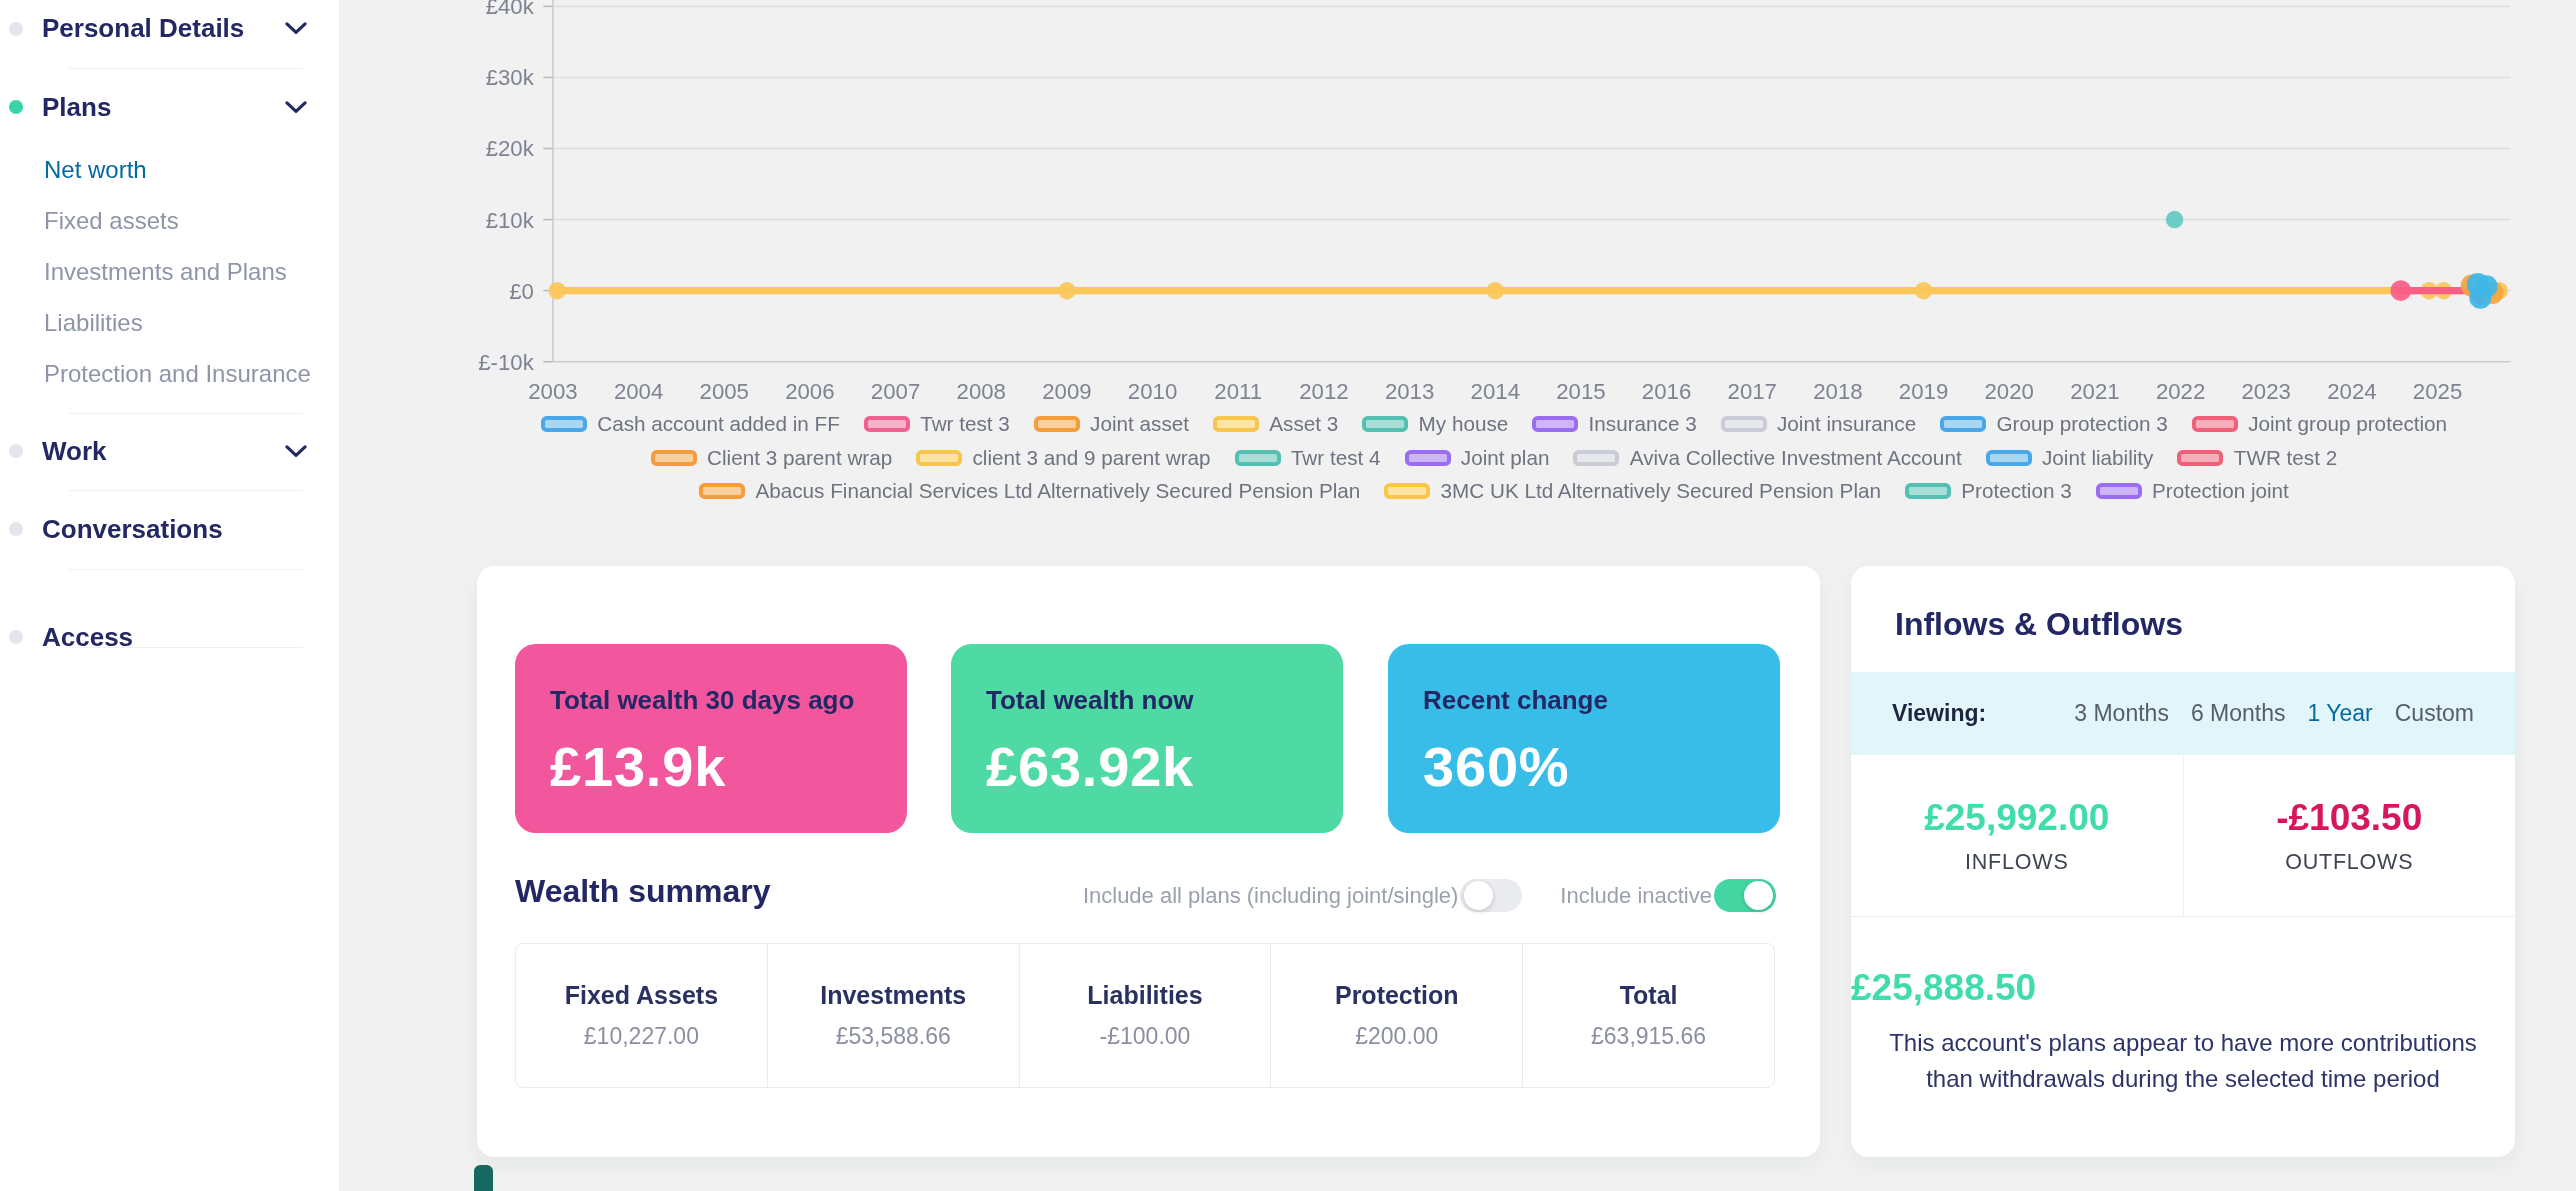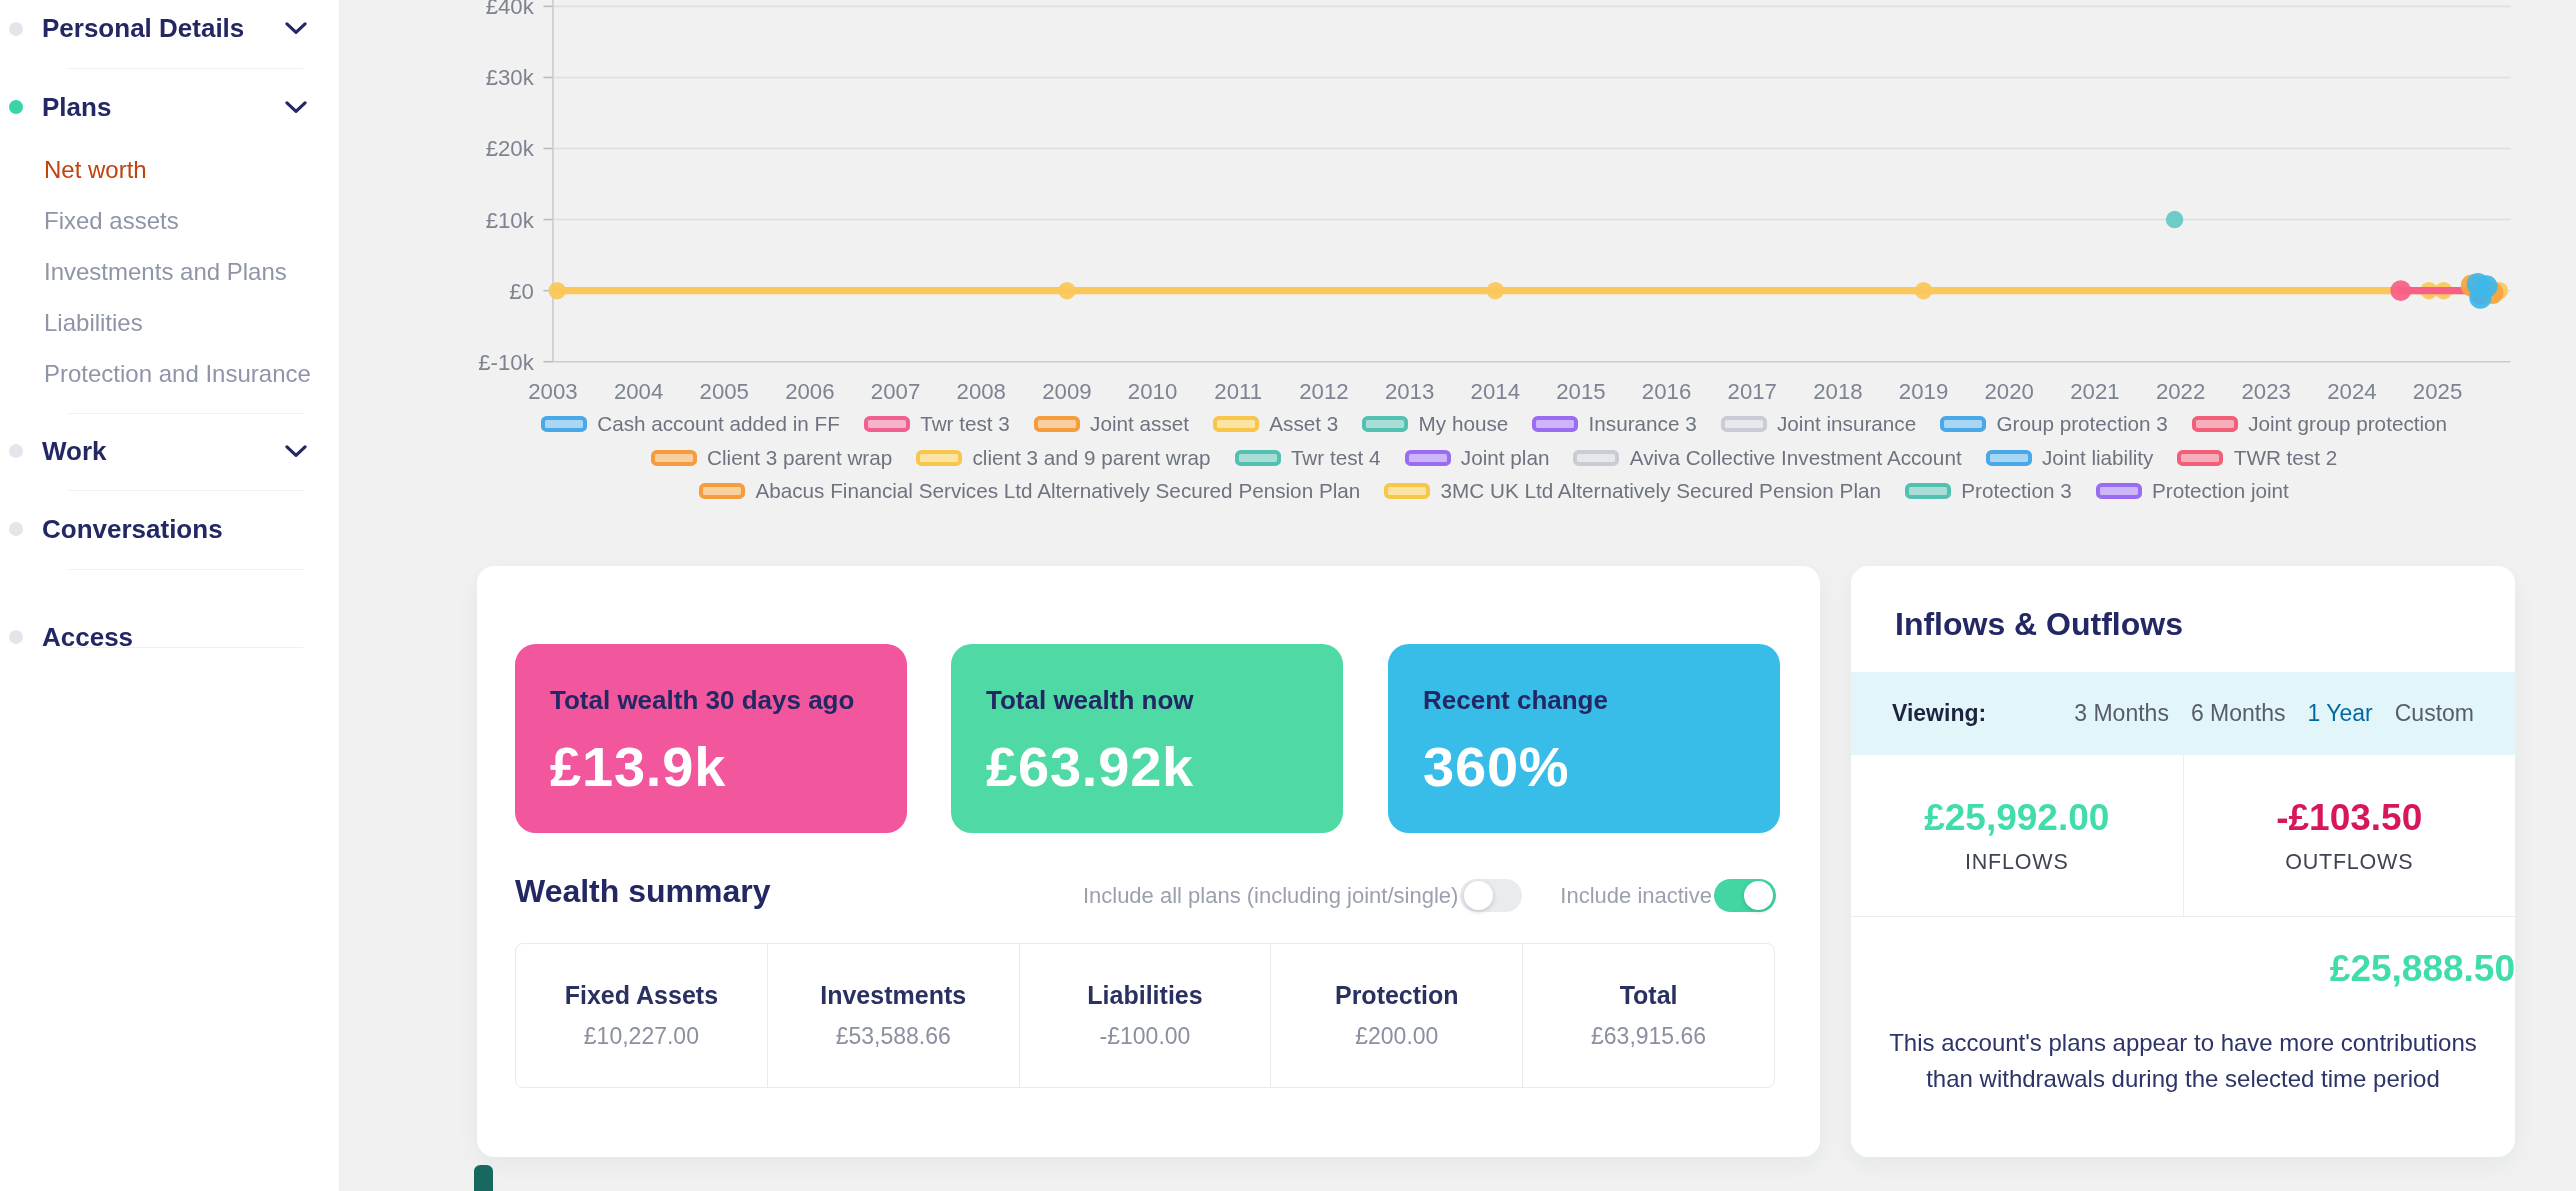--- a/index.html
+++ b/index.html
@@ -20,21 +20,21 @@
     position: absolute; left: 0; width: 340px; height: 32px;
     display: flex; align-items: center; cursor: pointer;
   }
   .side-dot { width: 14.3px; height: 14.3px; border-radius: 50%; margin-left: 8.7px; flex: 0 0 auto; }
   .side-dot.gray { background: #e3e5eb; }
   .side-dot.teal { background: #38d6a6; }
   .side-label { margin-left: 19px; font-size: 26px; font-weight: bold; color: #232864; }
   .side-chev { position: absolute; right: 32px; width: 24px; height: 12.7px; }
   .side-child { position: absolute; left: 44px; height: 29px; display: flex; align-items: center; cursor: pointer; }
   .side-child-label { font-size: 24px; color: #8f95a8; }
-  .side-child.active .side-child-label { color: #c2410c; }
+  .side-child.active .side-child-label { color: #0369a1; }
   .side-divider { position: absolute; left: 68px; width: 235px; border-top: 1.6px solid #eef0f4; }
 
   
   #networth-chart { position: absolute; left: 477px; top: 0; }
 
   .legend {
     position: absolute; left: 445px; top: 412px; width: 2098px;
     display: flex; flex-direction: column; gap: 9.5px;
   }
   .lg-row { display: flex; justify-content: center; align-items: center; column-gap: 24px; flex-wrap: nowrap; white-space: nowrap; }
@@ -85,21 +85,21 @@
   .range { font-size: 23px; color: #565c6b; cursor: pointer; }
   .range.active { font-weight: normal; color: #0369a1; text-align: right; }
   .flow-cols { position: absolute; left: 0; top: 189px; width: 100%; height: 161px; display: flex; }
   .flow-cell { flex: 1; display: flex; flex-direction: column; align-items: center; justify-content: center; gap: 11px; }
   .flow-cell + .flow-cell { border-left: 1.6px solid #ededf1; }
   .flow-value { font-size: 37px; font-weight: bold; }
   .flow-value.inflow { color: #41dcab; }
   .flow-value.outflow { color: #d6175e; }
   .flow-label { font-size: 21.5px; color: #3f4452; letter-spacing: 0.8px; }
   .flow-divider { position: absolute; left: 0; top: 350px; width: 100%; border-top: 1.6px solid #ededf1; }
-  .net-value { position: absolute; left: 0; top: 382px; width: 100%; text-align: right; font-size: 37px; font-weight: bold; color: #41dcab; }
+  .net-value { position: absolute; left: 0; top: 401px; width: 100%; text-align: left; font-size: 37px; font-weight: bold; color: #41dcab; }
   .flow-note {
     position: absolute; left: 50%; transform: translateX(-50%); top: 459px; width: 628px;
     text-align: center; font-size: 24px; color: #2c3468; line-height: 36px;
   }
 
   .peek { position: absolute; left: 474px; top: 1165px; width: 19px; height: 27px; background: #17695f; border-radius: 6.4px 6.4px 0 0; cursor: pointer; }
 </style>
 </head>
 <body>
 

